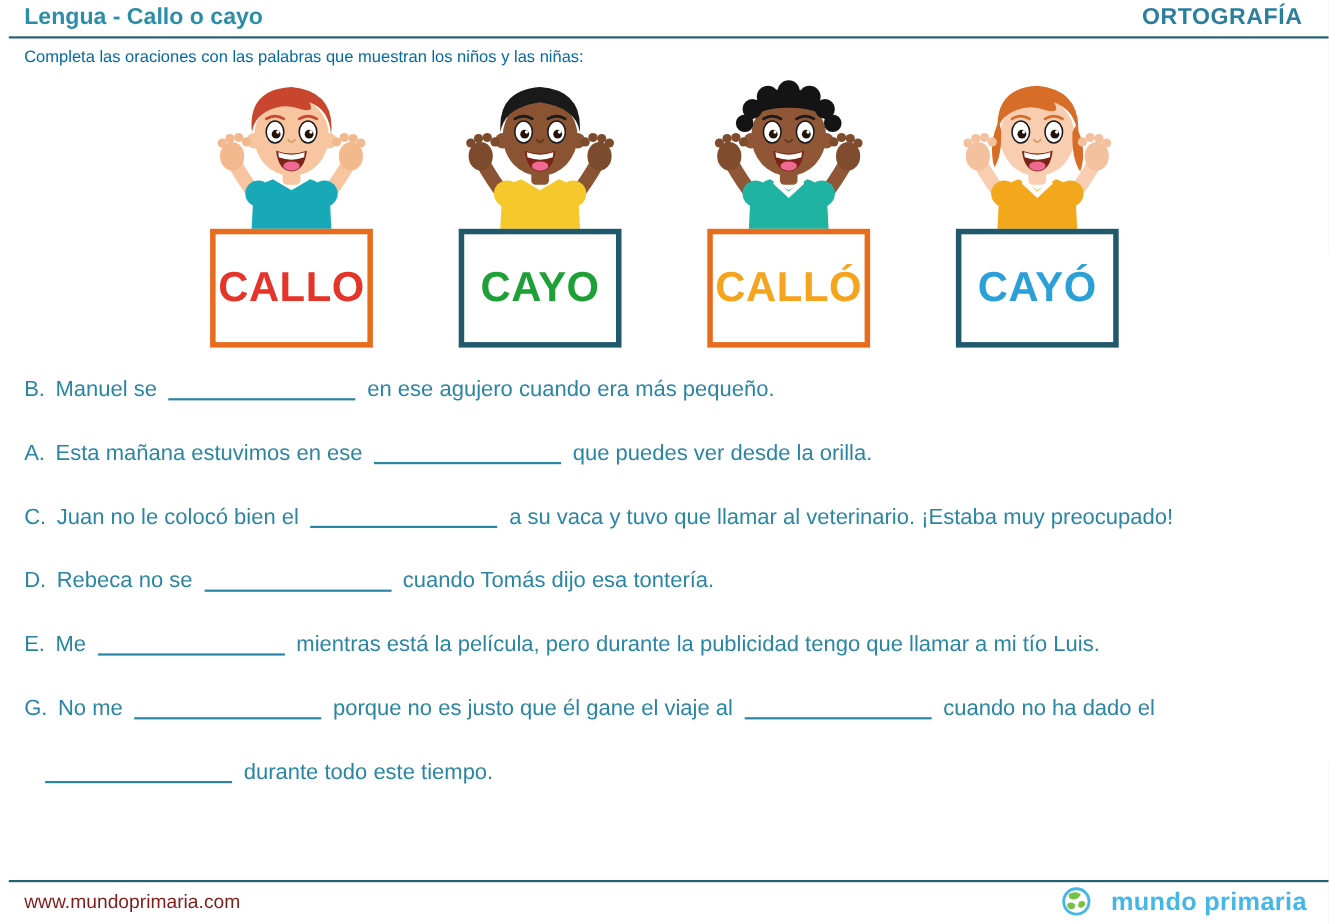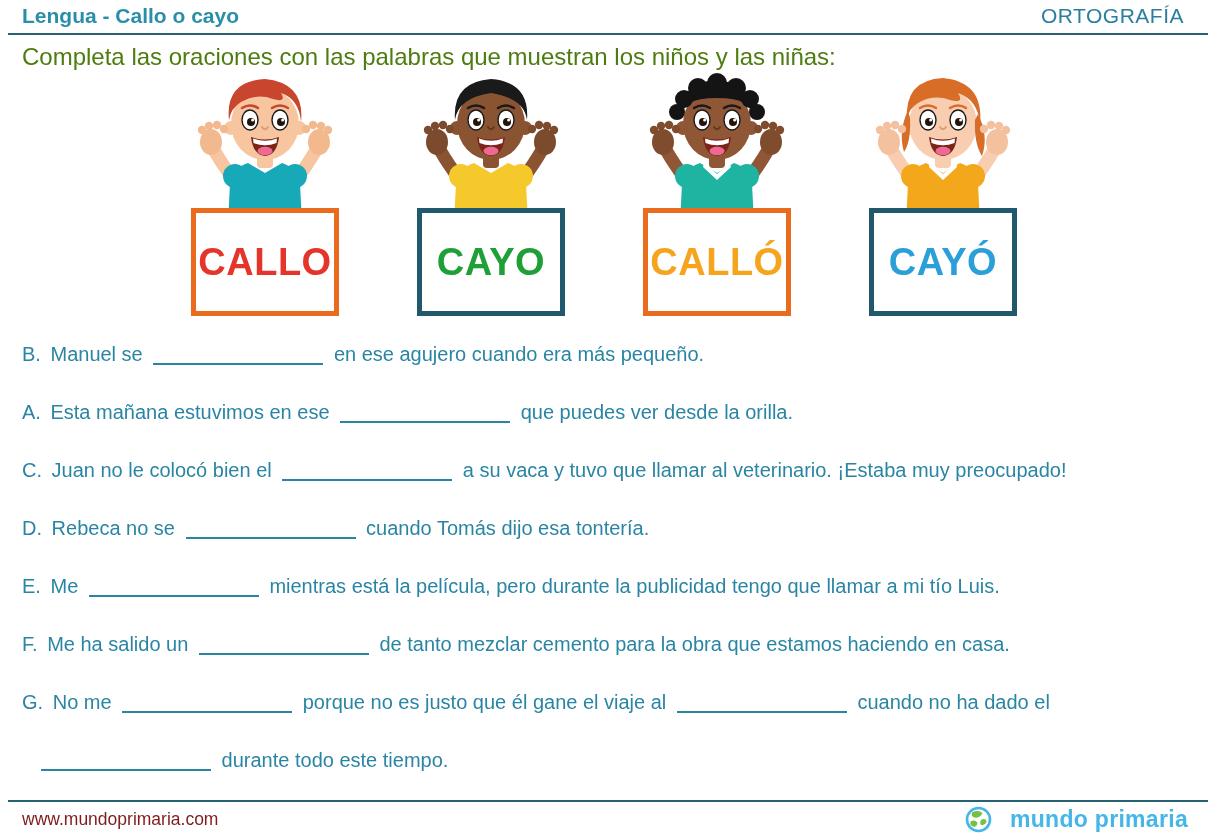--- a/index.html
+++ b/index.html
@@ -4,24 +4,24 @@
 <style>
   * { margin:0; padding:0; box-sizing:border-box; }
   html,body { background:#e9e9e9; }
   .page {
     position:relative; width:1208px; height:840px; background:#ffffff;
     font-family:"Liberation Sans", sans-serif; overflow:hidden; margin:0 auto;
   }
   
   .header { position:absolute; top:4px; left:22px; right:24px; display:flex; justify-content:space-between; align-items:center; }
   .page-title { font-size:21px; font-weight:bold; color:#2b8ea9; }
-  .category-label { font-size:21px; font-weight:400; color:#2b7f9e; letter-spacing:0.5px; }
+  .category-label { font-size:21px; font-weight:700; color:#2b7f9e; letter-spacing:0.5px; }
   .header-rule { position:absolute; top:33px; left:8px; right:0; border-top:2px solid #266271; }
   
-  .instruction { position:absolute; top:43px; left:22px; font-size:24px; color:#4d7c0f; }
+  .instruction { position:absolute; top:43px; left:22px; font-size:15px; color:#0369a1; }
   
   .cards-row { position:absolute; top:62px; left:0; right:0; display:flex; justify-content:center; gap:78px; }
   .card { width:148px; display:flex; flex-direction:column; align-items:center; }
   .card svg.character { width:190px; height:160px; margin:0 -21px -14px; position:relative; z-index:1; }
   .sign {
     position:relative; z-index:2; width:148px; height:108px; background:#fff;
     display:flex; align-items:center; justify-content:center; border:5px solid #000;
   }
   .word-label { font-size:38px; font-weight:bold; letter-spacing:0.5px; white-space:nowrap; }
   
@@ -224,21 +224,20 @@
      </div>
       </div>
     </div>
 
   <div class="sentences" id="sentences">
       <div class="sentence"><span class="label">B.</span> <span>Manuel se</span> <span class="blank"></span> <span>en ese agujero cuando era más pequeño.</span> </div>
       <div class="sentence"><span class="label">A.</span> <span>Esta mañana estuvimos en ese</span> <span class="blank"></span> <span>que puedes ver desde la orilla.</span> </div>
       <div class="sentence"><span class="label">C.</span> <span>Juan no le colocó bien el</span> <span class="blank"></span> <span>a su vaca y tuvo que llamar al veterinario. ¡Estaba muy preocupado!</span> </div>
       <div class="sentence"><span class="label">D.</span> <span>Rebeca no se</span> <span class="blank"></span> <span>cuando Tomás dijo esa tontería.</span> </div>
       <div class="sentence"><span class="label">E.</span> <span>Me</span> <span class="blank"></span> <span>mientras está la película, pero durante la publicidad tengo que llamar a mi tío Luis.</span> </div>
-      <div class="sentence"><span class="label">F.</span> <span>Me ha salido un</span> <span class="blank"></span> <span>de tanto mezclar cemento para la obra que estamos haciendo en casa.</span> </div>
       <div class="sentence"><span class="label">G.</span> <span>No me</span> <span class="blank"></span> <span>porque no es justo que él gane el viaje al</span> <span class="blank"></span> <span>cuando no ha dado el</span> </div>
       <div class="sentence indent"><span class="blank"></span> <span>durante todo este tiempo.</span> </div>
     </div>
 
   <div class="footer-rule"></div>
   <div class="footer">
     <div class="website">www.mundoprimaria.com</div>
     <div class="logo">
       <svg width="27" height="27" viewBox="0 0 27 27">
         <circle cx="13.5" cy="13.5" r="11.5" fill="#ffffff" stroke="#45b6e8" stroke-width="2.6"></circle>

